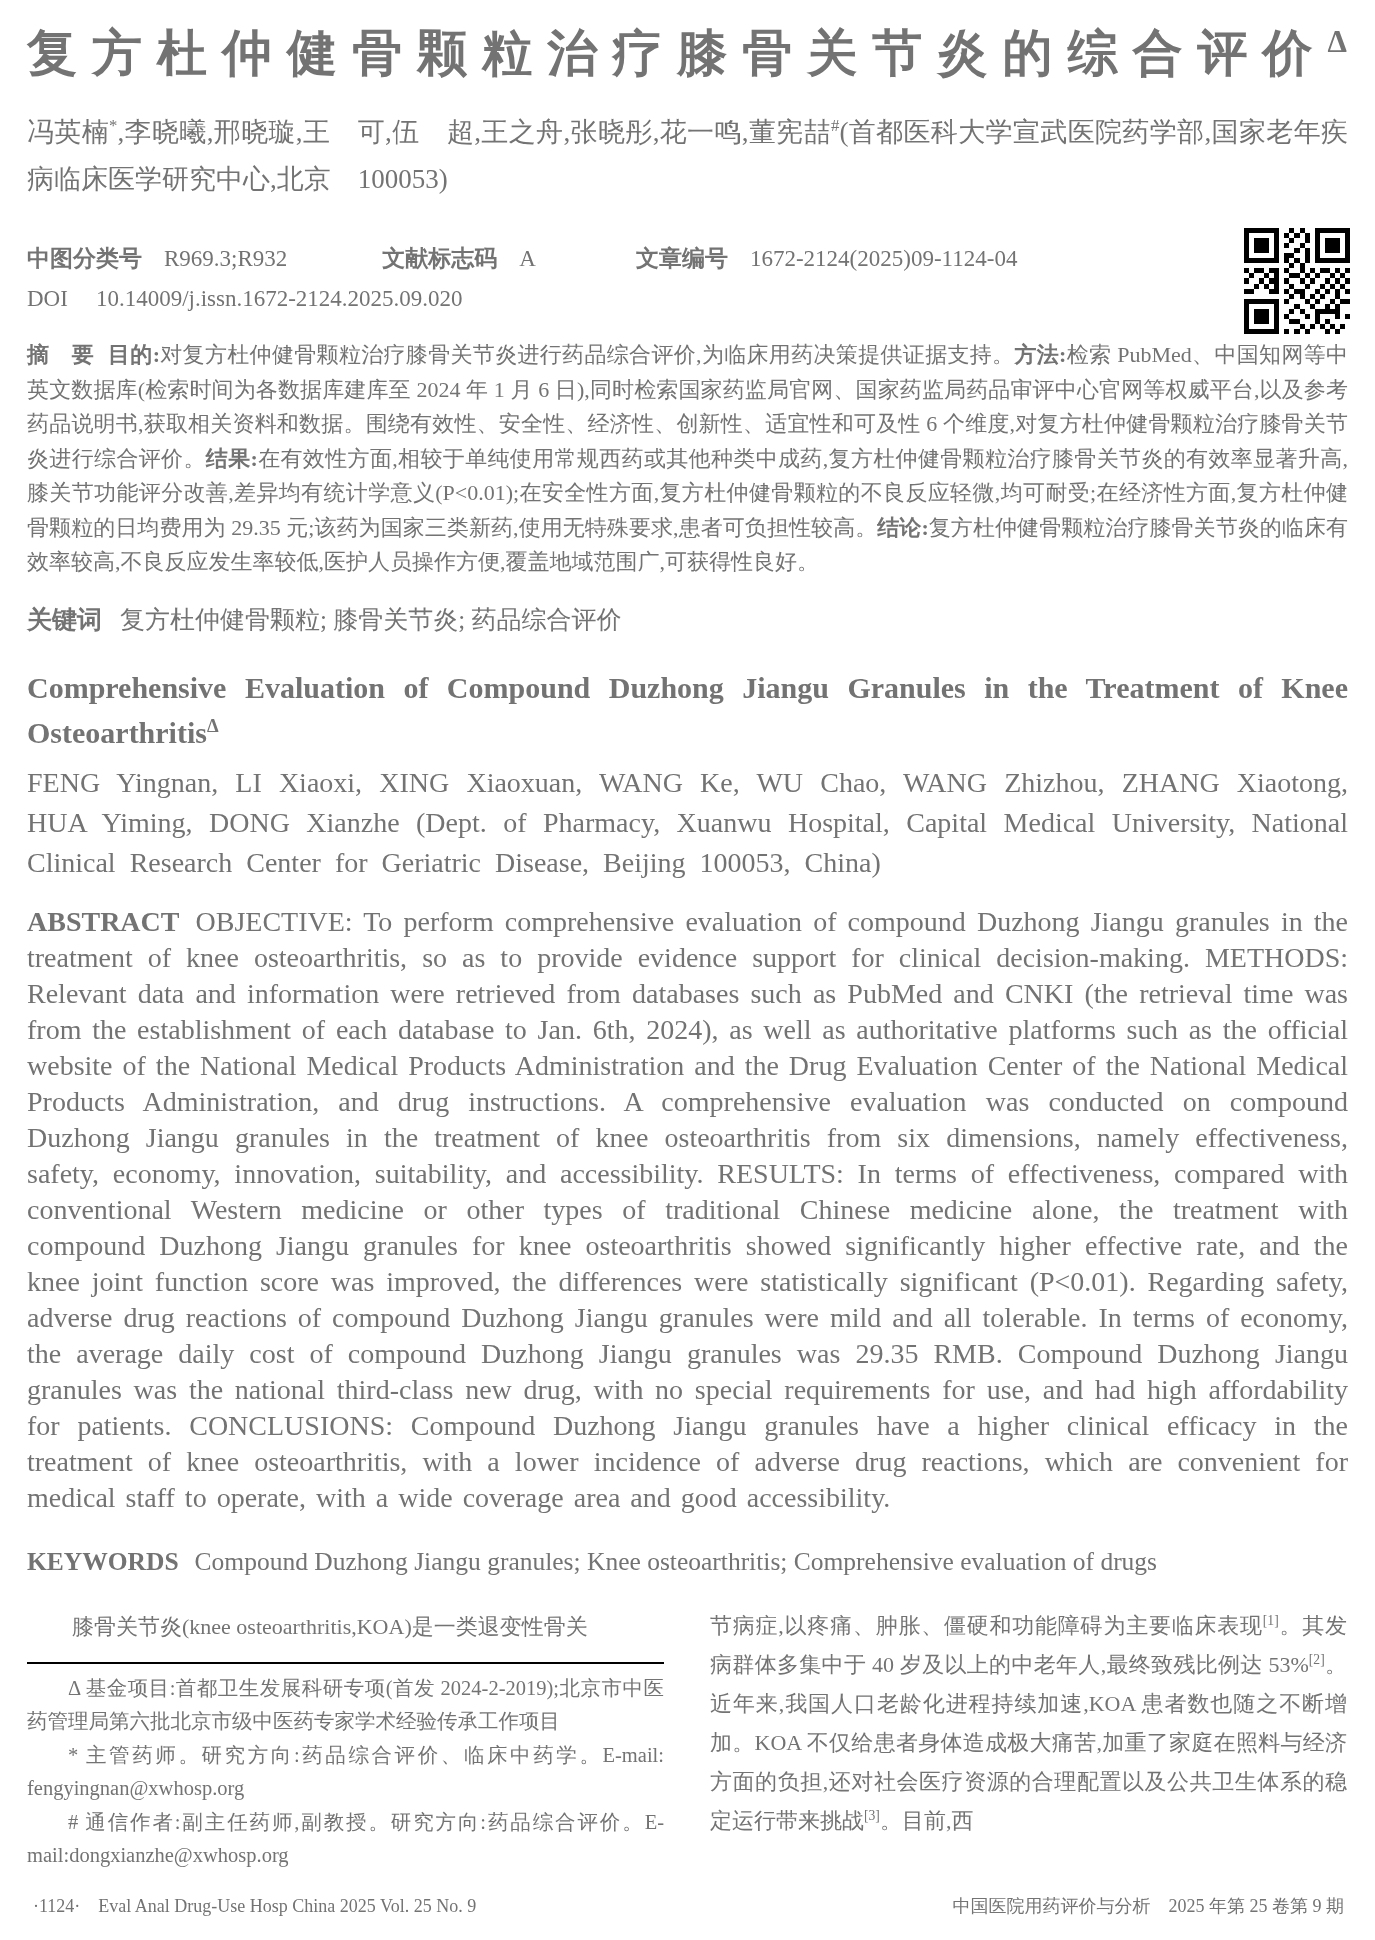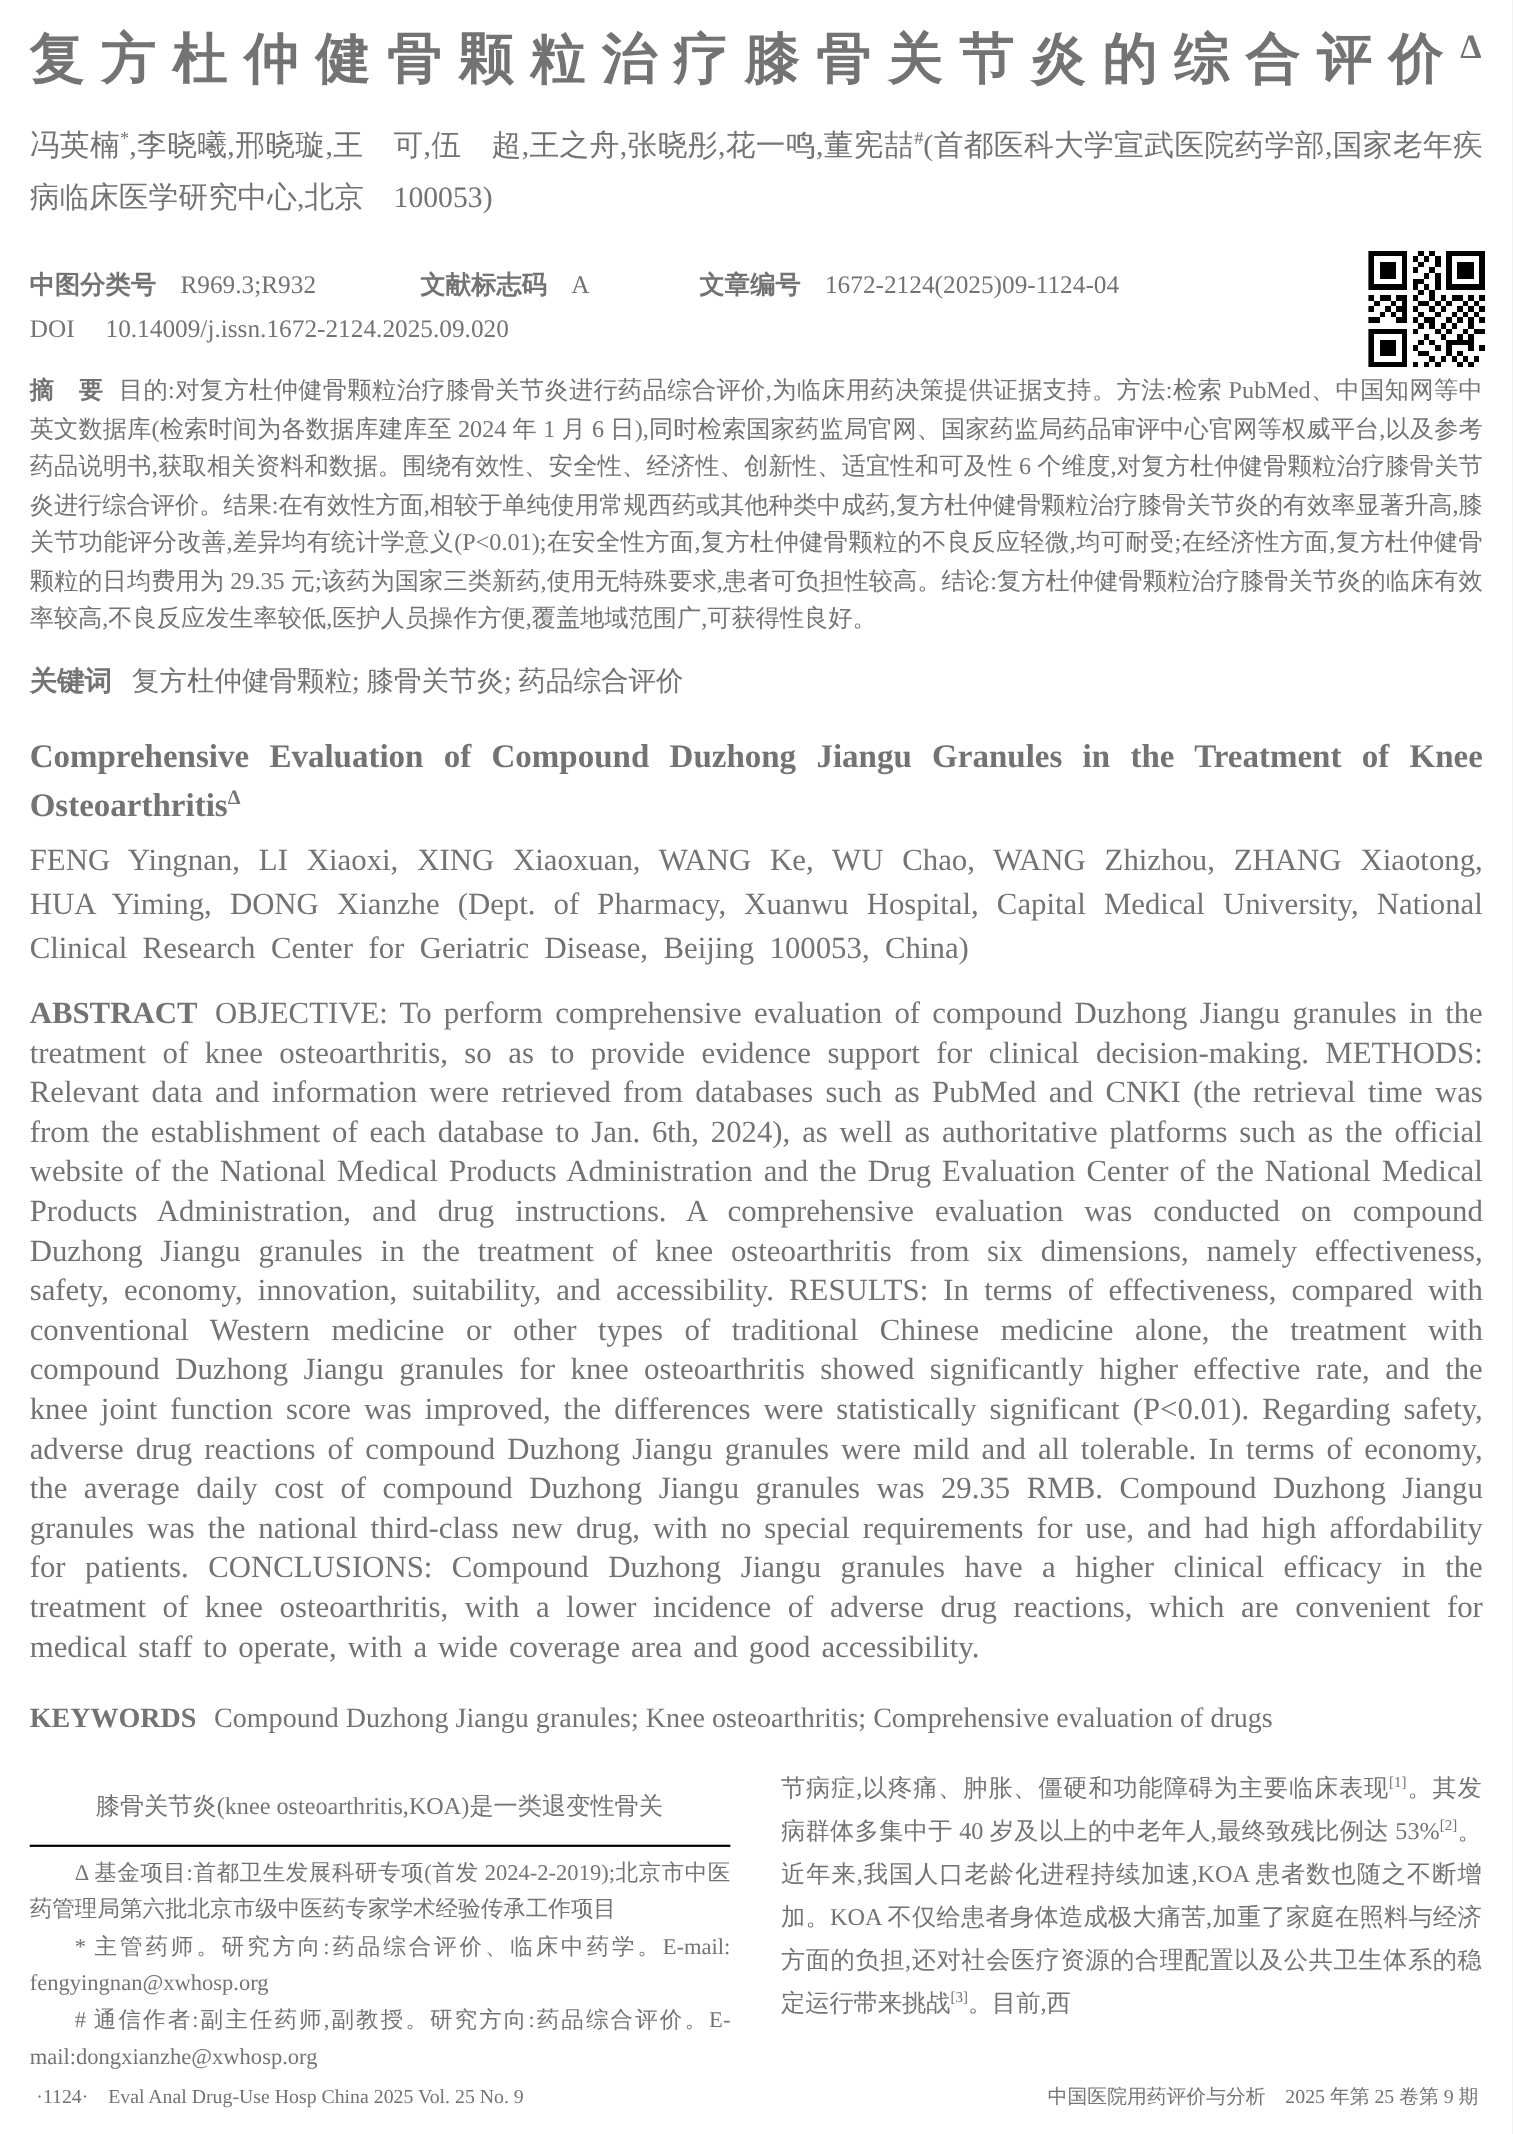--- a/index.html
+++ b/index.html
@@ -58,21 +58,21 @@
     font-size:22px;
     line-height:34.5px;
     text-align:justify;
     margin-top:26px;
   }
   .cn-abstract .head{
     font-family:"Liberation Sans","DejaVu Sans",sans-serif;
     font-weight:bold;
     margin-right:14px;
   }
-  .cn-abstract b.sec{font-weight:normal;margin-top:36px;}
+  .cn-abstract b.sec{font-weight:bold;margin-top:36px;}
   .cn-keywords{
     font-size:25px;
     line-height:34.5px;
     margin-top:2px;
   }
   .cn-keywords .head{
     font-family:"Liberation Sans","DejaVu Sans",sans-serif;
     font-weight:bold;
     margin-right:18px;
   }
@@ -110,21 +110,21 @@
     display:flex;
     gap:46px;
     margin-top:24px;
   }
   .col{
     width:637px;
     font-size:22px;
     line-height:39px;
     text-align:justify;
   }
-  .col .indent{text-indent:2em;margin:16px;}
+  .col .indent{text-indent:2em;margin:1px;}
   .foot-rule{
     border:none;
     border-top:2px solid #000;
     margin:16px 0 8px 0;
   }
   .footnotes p{
     font-size:20.5px;
     line-height:33.5px;
     text-indent:2em;
     margin:0;

